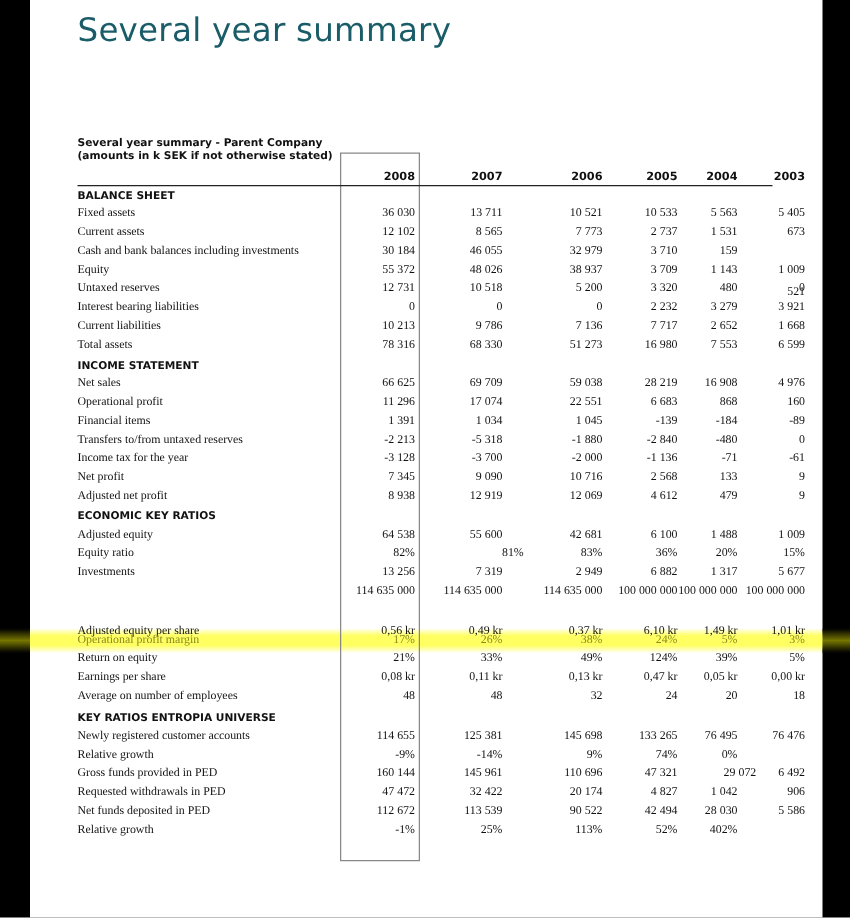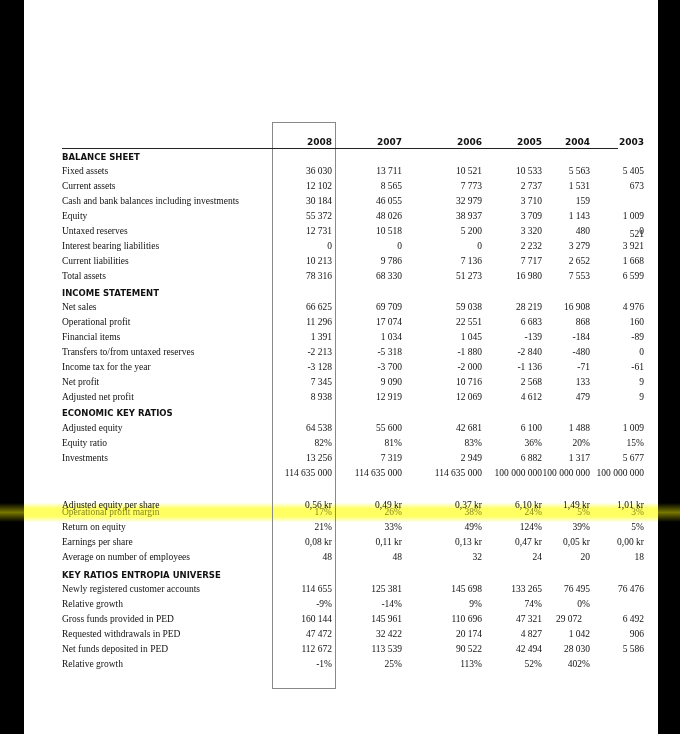--- a/index.html
+++ b/index.html
@@ -43,20 +43,25 @@
   }
   .edge-l { position: absolute; left: 0; top: 503px; width: 24px; height: 19px; background: linear-gradient(to bottom, #000, #777700 50%, #000); }
   .edge-r { position: absolute; right: 0; top: 503px; width: 22px; height: 19px; background: linear-gradient(to bottom, #000, #777700 50%, #000); }
   .row.hl { color: #8a8a20; }
 </style>
 </head>
 <body>
 
 <div class="page">
   <div class="highlight"></div>
+  <div class="title">Several year summary</div>
+  <div class="subtitle">
+    <div>Several year summary - Parent Company</div>
+    <div>(amounts in k SEK if not otherwise stated)</div>
+  </div>
   <div class="col-box"></div>
   <div class="hrule"></div>
 
   <div id="years">
       <div class="year" style="left: 248px;">2008</div>
       <div class="year" style="left: 318px;">2007</div>
       <div class="year" style="left: 398px;">2006</div>
       <div class="year" style="left: 458px;">2005</div>
       <div class="year" style="left: 506px;">2004</div>
       <div class="year" style="left: 560px;">2003</div>
@@ -242,21 +247,21 @@
         <div class="cell" style="left: 350px;">42 681</div>
         <div class="cell" style="left: 410px;">6 100</div>
         <div class="cell" style="left: 458px;">1 488</div>
         <div class="cell" style="left: 512px;">1 009</div>
       </div>
       <div class="row" style="top: 438px;">
         <div class="label">
           <div>Equity ratio</div>
         </div>
         <div class="cell" style="left: 200px;">82%</div>
-        <div class="cell" style="left: 270px;">81%</div>
+        <div class="cell" style="left: 287px;">81%</div>
         <div class="cell" style="left: 350px;">83%</div>
         <div class="cell" style="left: 410px;">36%</div>
         <div class="cell" style="left: 458px;">20%</div>
         <div class="cell" style="left: 512px;">15%</div>
       </div>
       <div class="row" style="top: 453px;">
         <div class="label">
           <div>Investments</div>
         </div>
         <div class="cell" style="left: 200px;">13 256</div>
@@ -352,21 +357,21 @@
         <div class="cell" style="left: 512px;"></div>
       </div>
       <div class="row" style="top: 614px;">
         <div class="label">
           <div>Gross funds provided in PED</div>
         </div>
         <div class="cell" style="left: 200px;">160 144</div>
         <div class="cell" style="left: 270px;">145 961</div>
         <div class="cell" style="left: 350px;">110 696</div>
         <div class="cell" style="left: 410px;">47 321</div>
-        <div class="cell" style="left: 450px;">29 072</div>
+        <div class="cell" style="left: 473px;">29 072</div>
         <div class="cell" style="left: 512px;">6 492</div>
       </div>
       <div class="row" style="top: 629px;">
         <div class="label">
           <div>Requested withdrawals in PED</div>
         </div>
         <div class="cell" style="left: 200px;">47 472</div>
         <div class="cell" style="left: 270px;">32 422</div>
         <div class="cell" style="left: 350px;">20 174</div>
         <div class="cell" style="left: 410px;">4 827</div>

